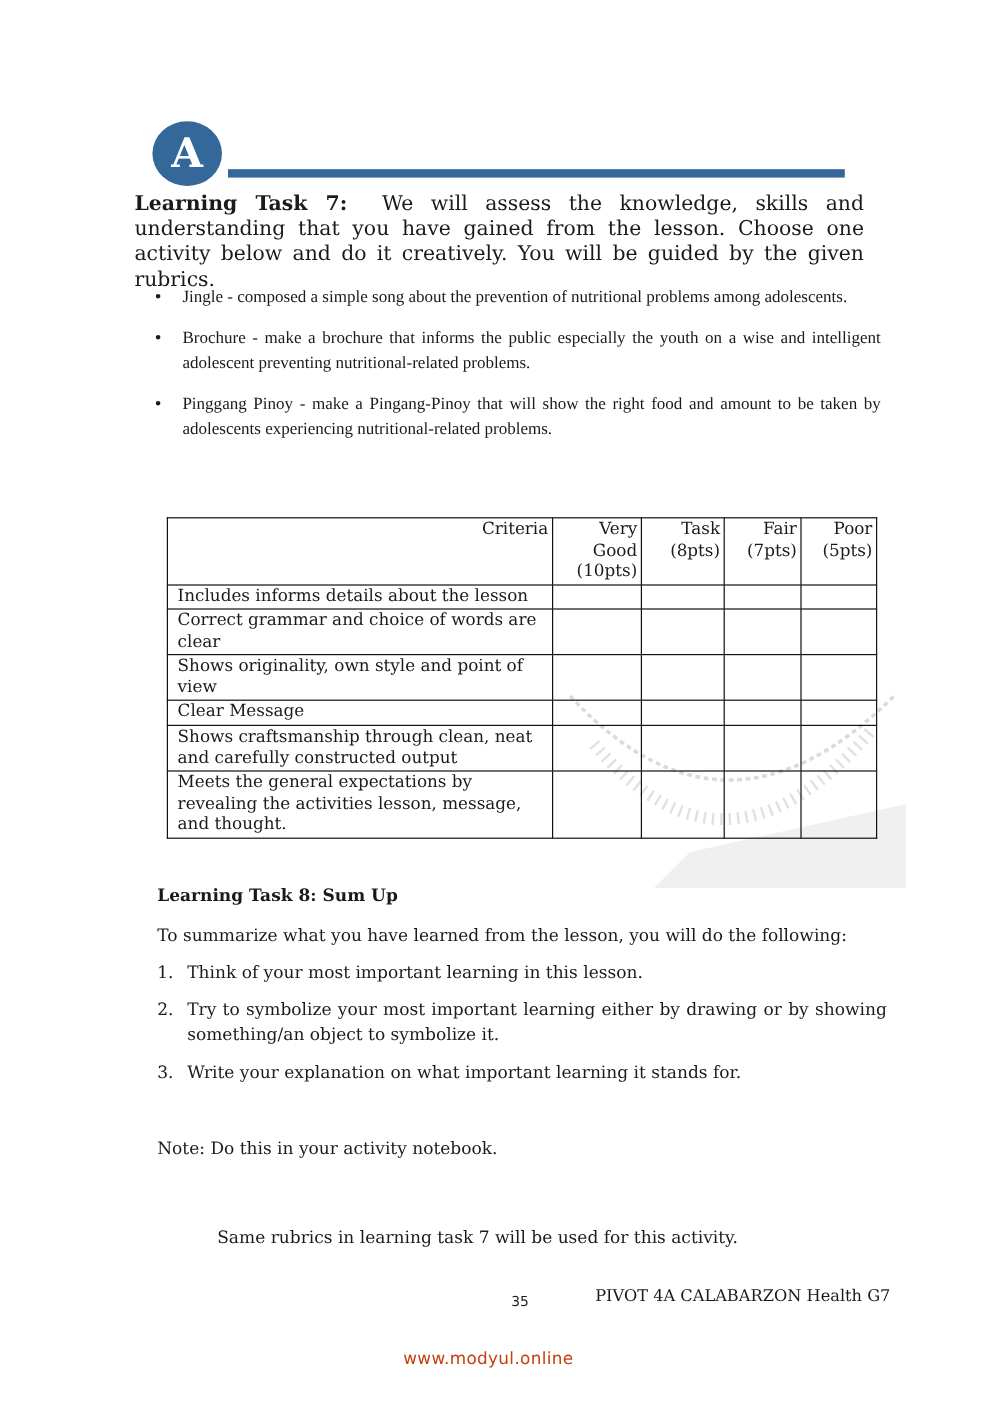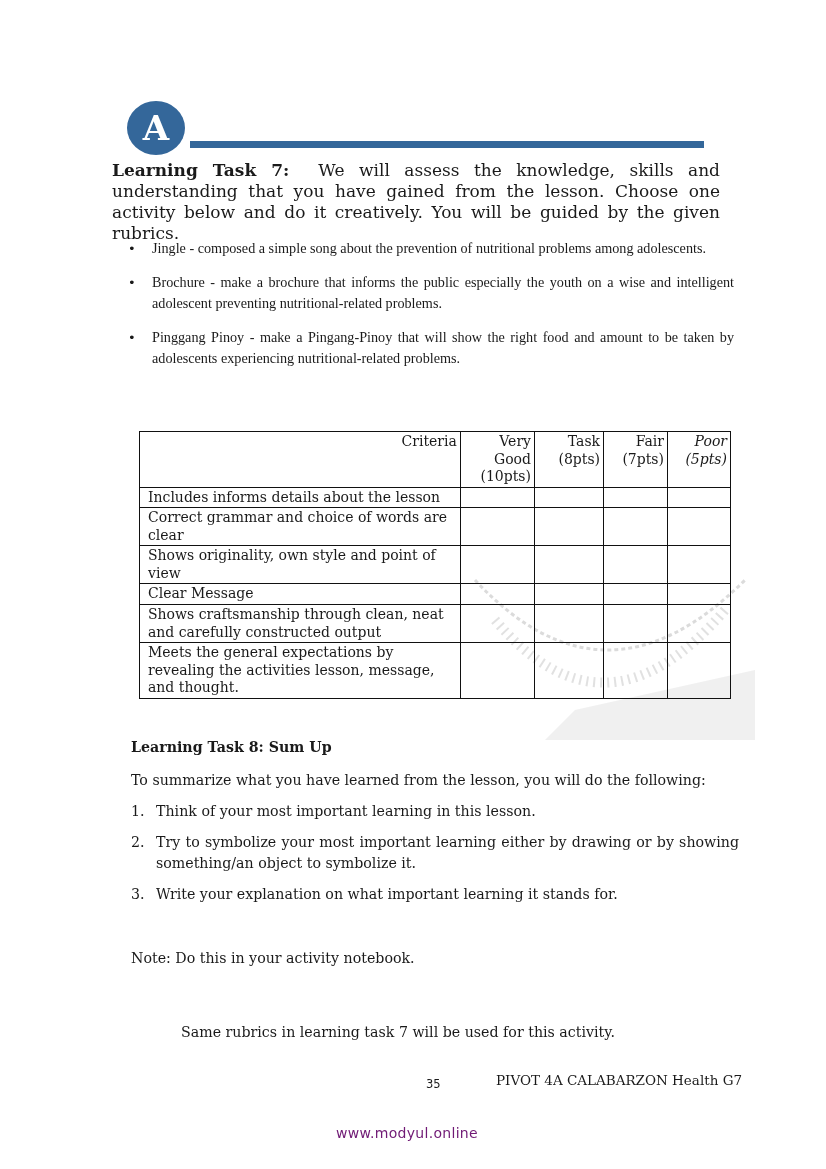--- a/index.html
+++ b/index.html
@@ -23,37 +23,37 @@
   .bullets li.b1 { margin-bottom: 13px; }
 
   table.rubric { position: absolute; left: 139px; top: 431px; width: 592px; border-collapse: collapse;
                  font-size: 14px; line-height: 17.5px; }
   table.rubric td, table.rubric th { border: 1.3px solid #111; padding: 1px 8px; vertical-align: top; font-weight: normal; }
   table.rubric th { text-align: right; padding: 1px 3px; }
   table.rubric th.crit { width: 309px; }
   table.rubric th.c1 { width: 66px; }
   table.rubric th.c2 { width: 61px; }
   table.rubric th.c3 { width: 56px; }
-  table.rubric th.c4 { width: 55px; font-style: italic; }
+  table.rubric th.c4 { width: 55px; }
   table.rubric tr.r-1line td { height: 18px; }
 
   .watermark-seal { position: absolute; left: 455px; top: 560px; width: 300px; height: 180px; pointer-events: none; opacity: 0.35; }
 
   .heading8 { position: absolute; left: 131px; top: 739px; font-size: 14.2px; font-weight: bold; }
   .intro8 { position: absolute; left: 131px; top: 770px; width: 610px; font-size: 14.2px; line-height: 21px; }
   ol.steps { position: absolute; left: 131px; top: 801px; width: 608px; margin: 0; padding: 0; list-style: none; font-size: 14.2px; line-height: 21px; }
   ol.steps li { position: relative; padding-left: 25px; margin-bottom: 10px; text-align: justify; text-align-last: left; }
   ol.steps li .num { position: absolute; left: 0; top: 0; }
 
   .note { position: absolute; left: 131px; top: 950px; font-size: 14.2px; }
   .note2 { position: absolute; left: 181px; top: 982px; font-size: 14.2px; margin-top: 42px; }
 
   .pagenum { position: absolute; left: 426px; top: 1077px; font-family: "DejaVu Sans", sans-serif; font-size: 11.5px; }
   .footer { position: absolute; left: 496px; top: 1072px; font-size: 13.5px; }
-  .site { position: absolute; left: 336px; top: 1125px; font-family: "DejaVu Sans", sans-serif; font-size: 14px; color: #701a75; letter-spacing: 0.3px; }
+  .site { position: absolute; left: 336px; top: 1125px; font-family: "DejaVu Sans", sans-serif; font-size: 14px; color: #c2410c; letter-spacing: 0.3px; }
 </style>
 </head>
 <body>
 
 <div class="page">
 
   <div class="badge">
     <span>A</span>
   </div>
   <div class="badge-bar"></div>

